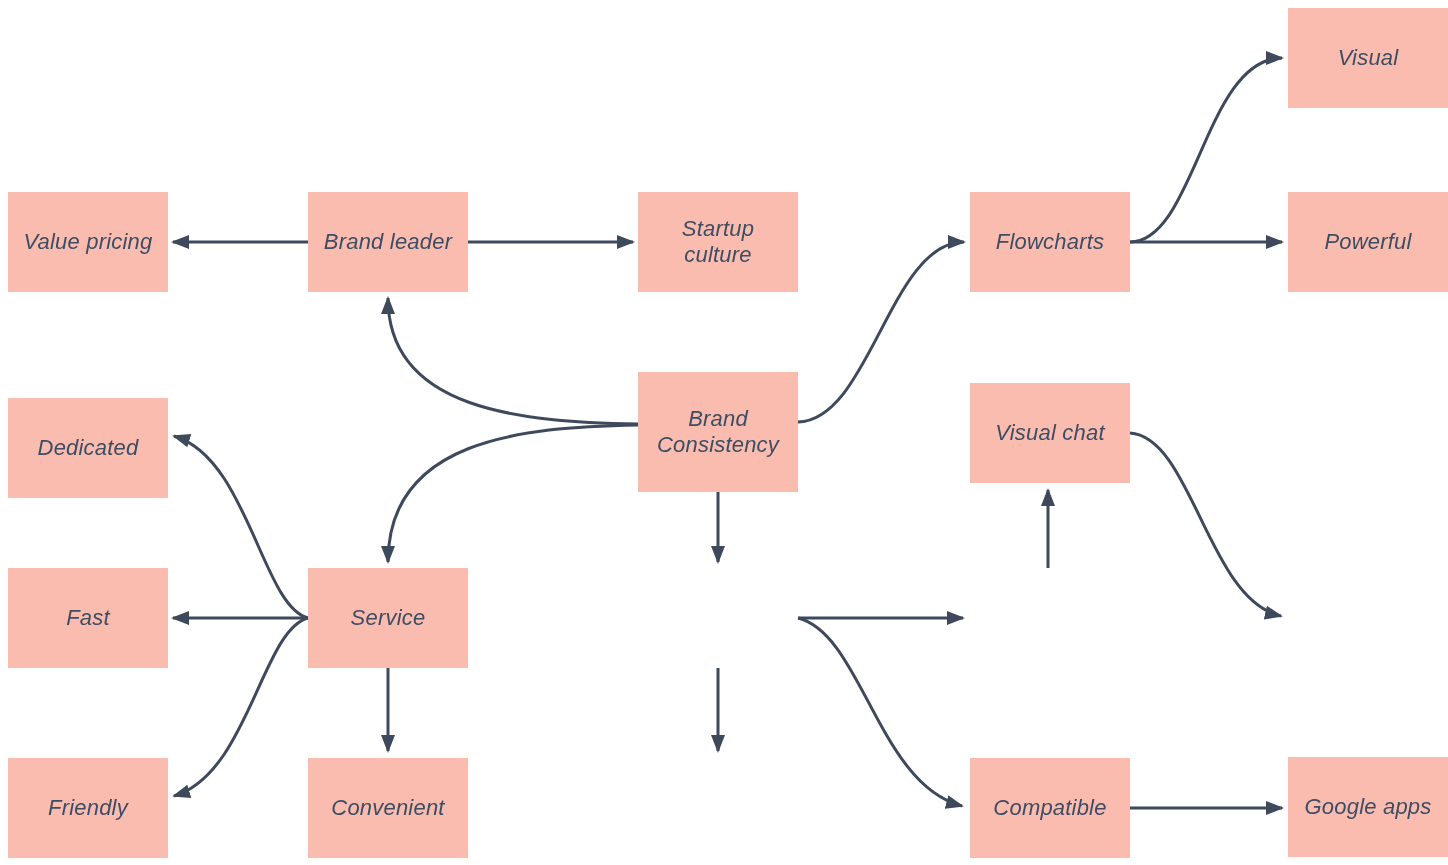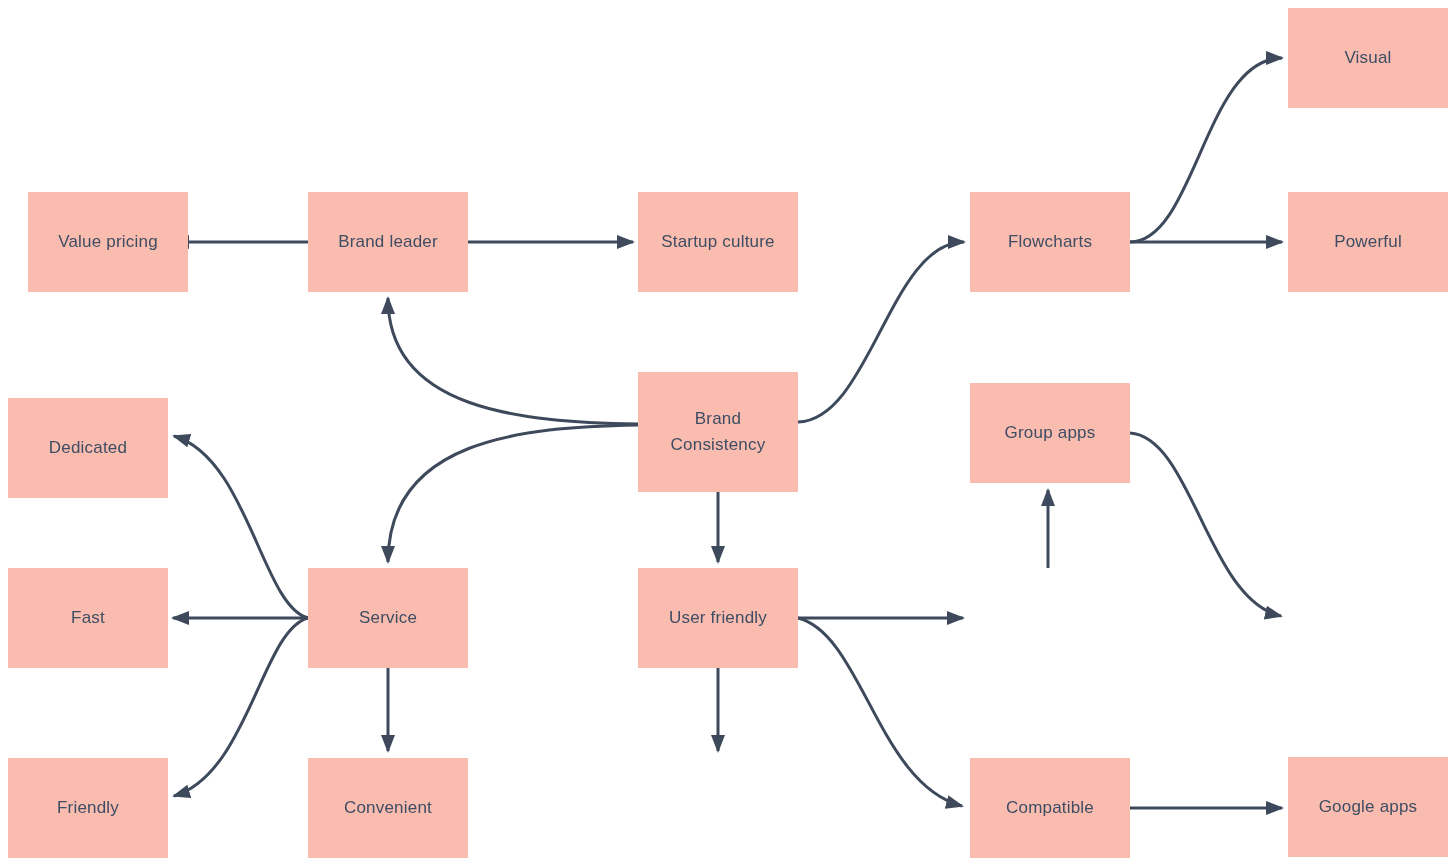--- a/index.html
+++ b/index.html
@@ -33,26 +33,27 @@
   .node {
     position: absolute;
     width: 160px;
     height: 100px;
     background: #fbbcb0;
     color: #3d4d63;
     display: flex;
     align-items: center;
     justify-content: center;
     text-align: center;
-    font-size: 17px;
+    font-size: 22px;
     line-height: 26px;
     letter-spacing: 0.2px;
     padding: 0 14px;
     box-sizing: border-box;
     cursor: default;
+    font-style: italic;
   }
   .node.tall { height: 120px; margin-top: 8px; }
 </style>
 </head>
 <body>
 
 <div class="canvas">
 
   <svg class="edge-layer" viewBox="0 0 1448 865" xmlns="http://www.w3.org/2000/svg">
     <defs>
@@ -74,21 +75,21 @@
     <path class="edge" marker-end="url(#arrow)" d="M 308 618 C 262 630 248 774 174 796"></path>
     <path class="edge" marker-end="url(#arrow)" d="M 388 668 L 388 751"></path>
     <path class="edge" marker-end="url(#arrow)" d="M 798 618 L 963 618"></path>
     <path class="edge" marker-end="url(#arrow)" d="M 718 668 L 718 751"></path>
     <path class="edge" marker-end="url(#arrow)" d="M 798 618 C 862 634 878 784 962 806"></path>
     <path class="edge" marker-end="url(#arrow)" d="M 1048 568 L 1048 490"></path>
     <path class="edge" marker-end="url(#arrow)" d="M 1130 433 C 1192 437 1208 600 1281 616"></path>
     <path class="edge" marker-end="url(#arrow)" d="M 1130 808 L 1282 808"></path>
   </svg>
 
-  <div class="node" style="left:8px; top:192px;margin-left:20px;">
+  <div class="node" style="left:8px; top:192px;">
     <span>Value pricing</span>
   </div>
   <div class="node" style="left:308px; top:192px;">
     <span>Brand leader</span>
   </div>
   <div class="node" style="left:638px; top:192px;">
     <span>Startup culture</span>
   </div>
   <div class="node" style="left:970px; top:192px;">
     <span>Flowcharts</span>
@@ -99,30 +100,27 @@
   <div class="node" style="left:1288px; top:192px;">
     <span>Powerful</span>
   </div>
   <div class="node" style="left:8px; top:398px;">
     <span>Dedicated</span>
   </div>
   <div class="node tall" style="left:638px; top:364px;">
     <span>Brand Consistency</span>
   </div>
   <div class="node" style="left:970px; top:383px;">
-    <span>Group apps</span>
+    <span>Visual chat</span>
   </div>
   <div class="node" style="left:308px; top:568px;">
     <span>Service</span>
   </div>
   <div class="node" style="left:8px; top:568px;">
     <span>Fast</span>
-  </div>
-  <div class="node" style="left:638px; top:568px;">
-    <span>User friendly</span>
   </div>
   <div class="node" style="left:8px; top:758px;">
     <span>Friendly</span>
   </div>
   <div class="node" style="left:308px; top:758px;">
     <span>Convenient</span>
   </div>
   <div class="node" style="left:970px; top:758px;">
     <span>Compatible</span>
   </div>

